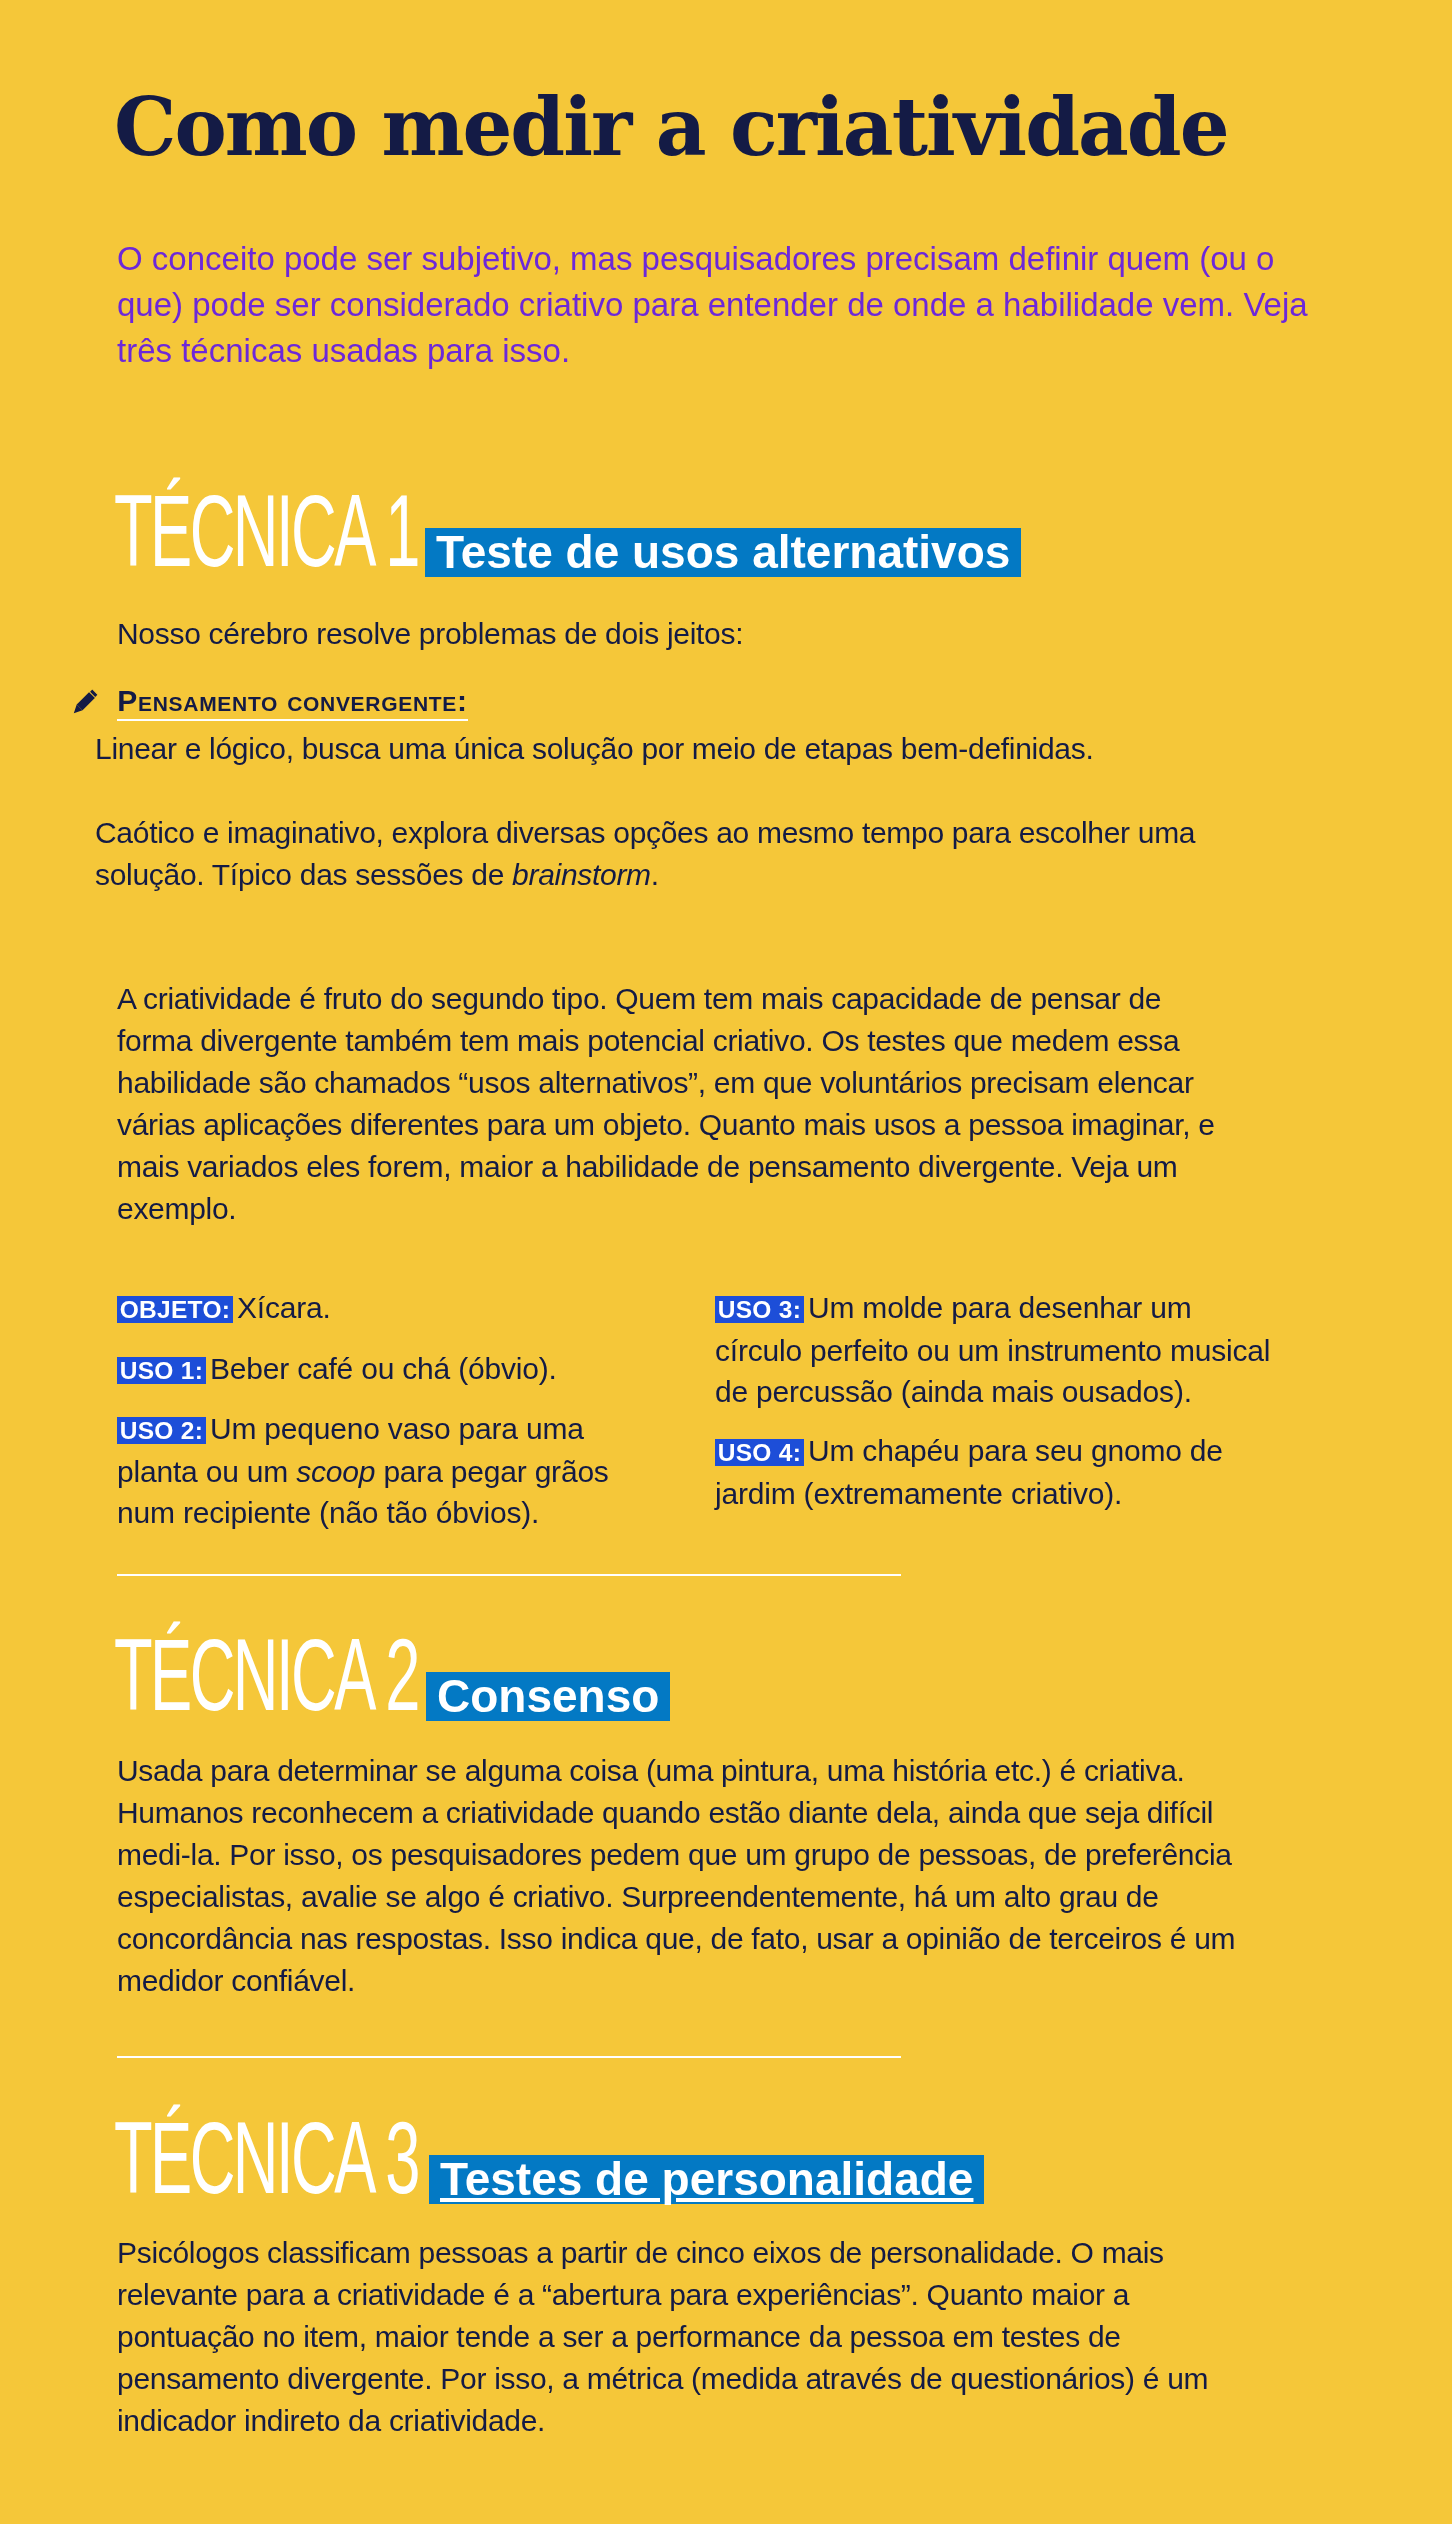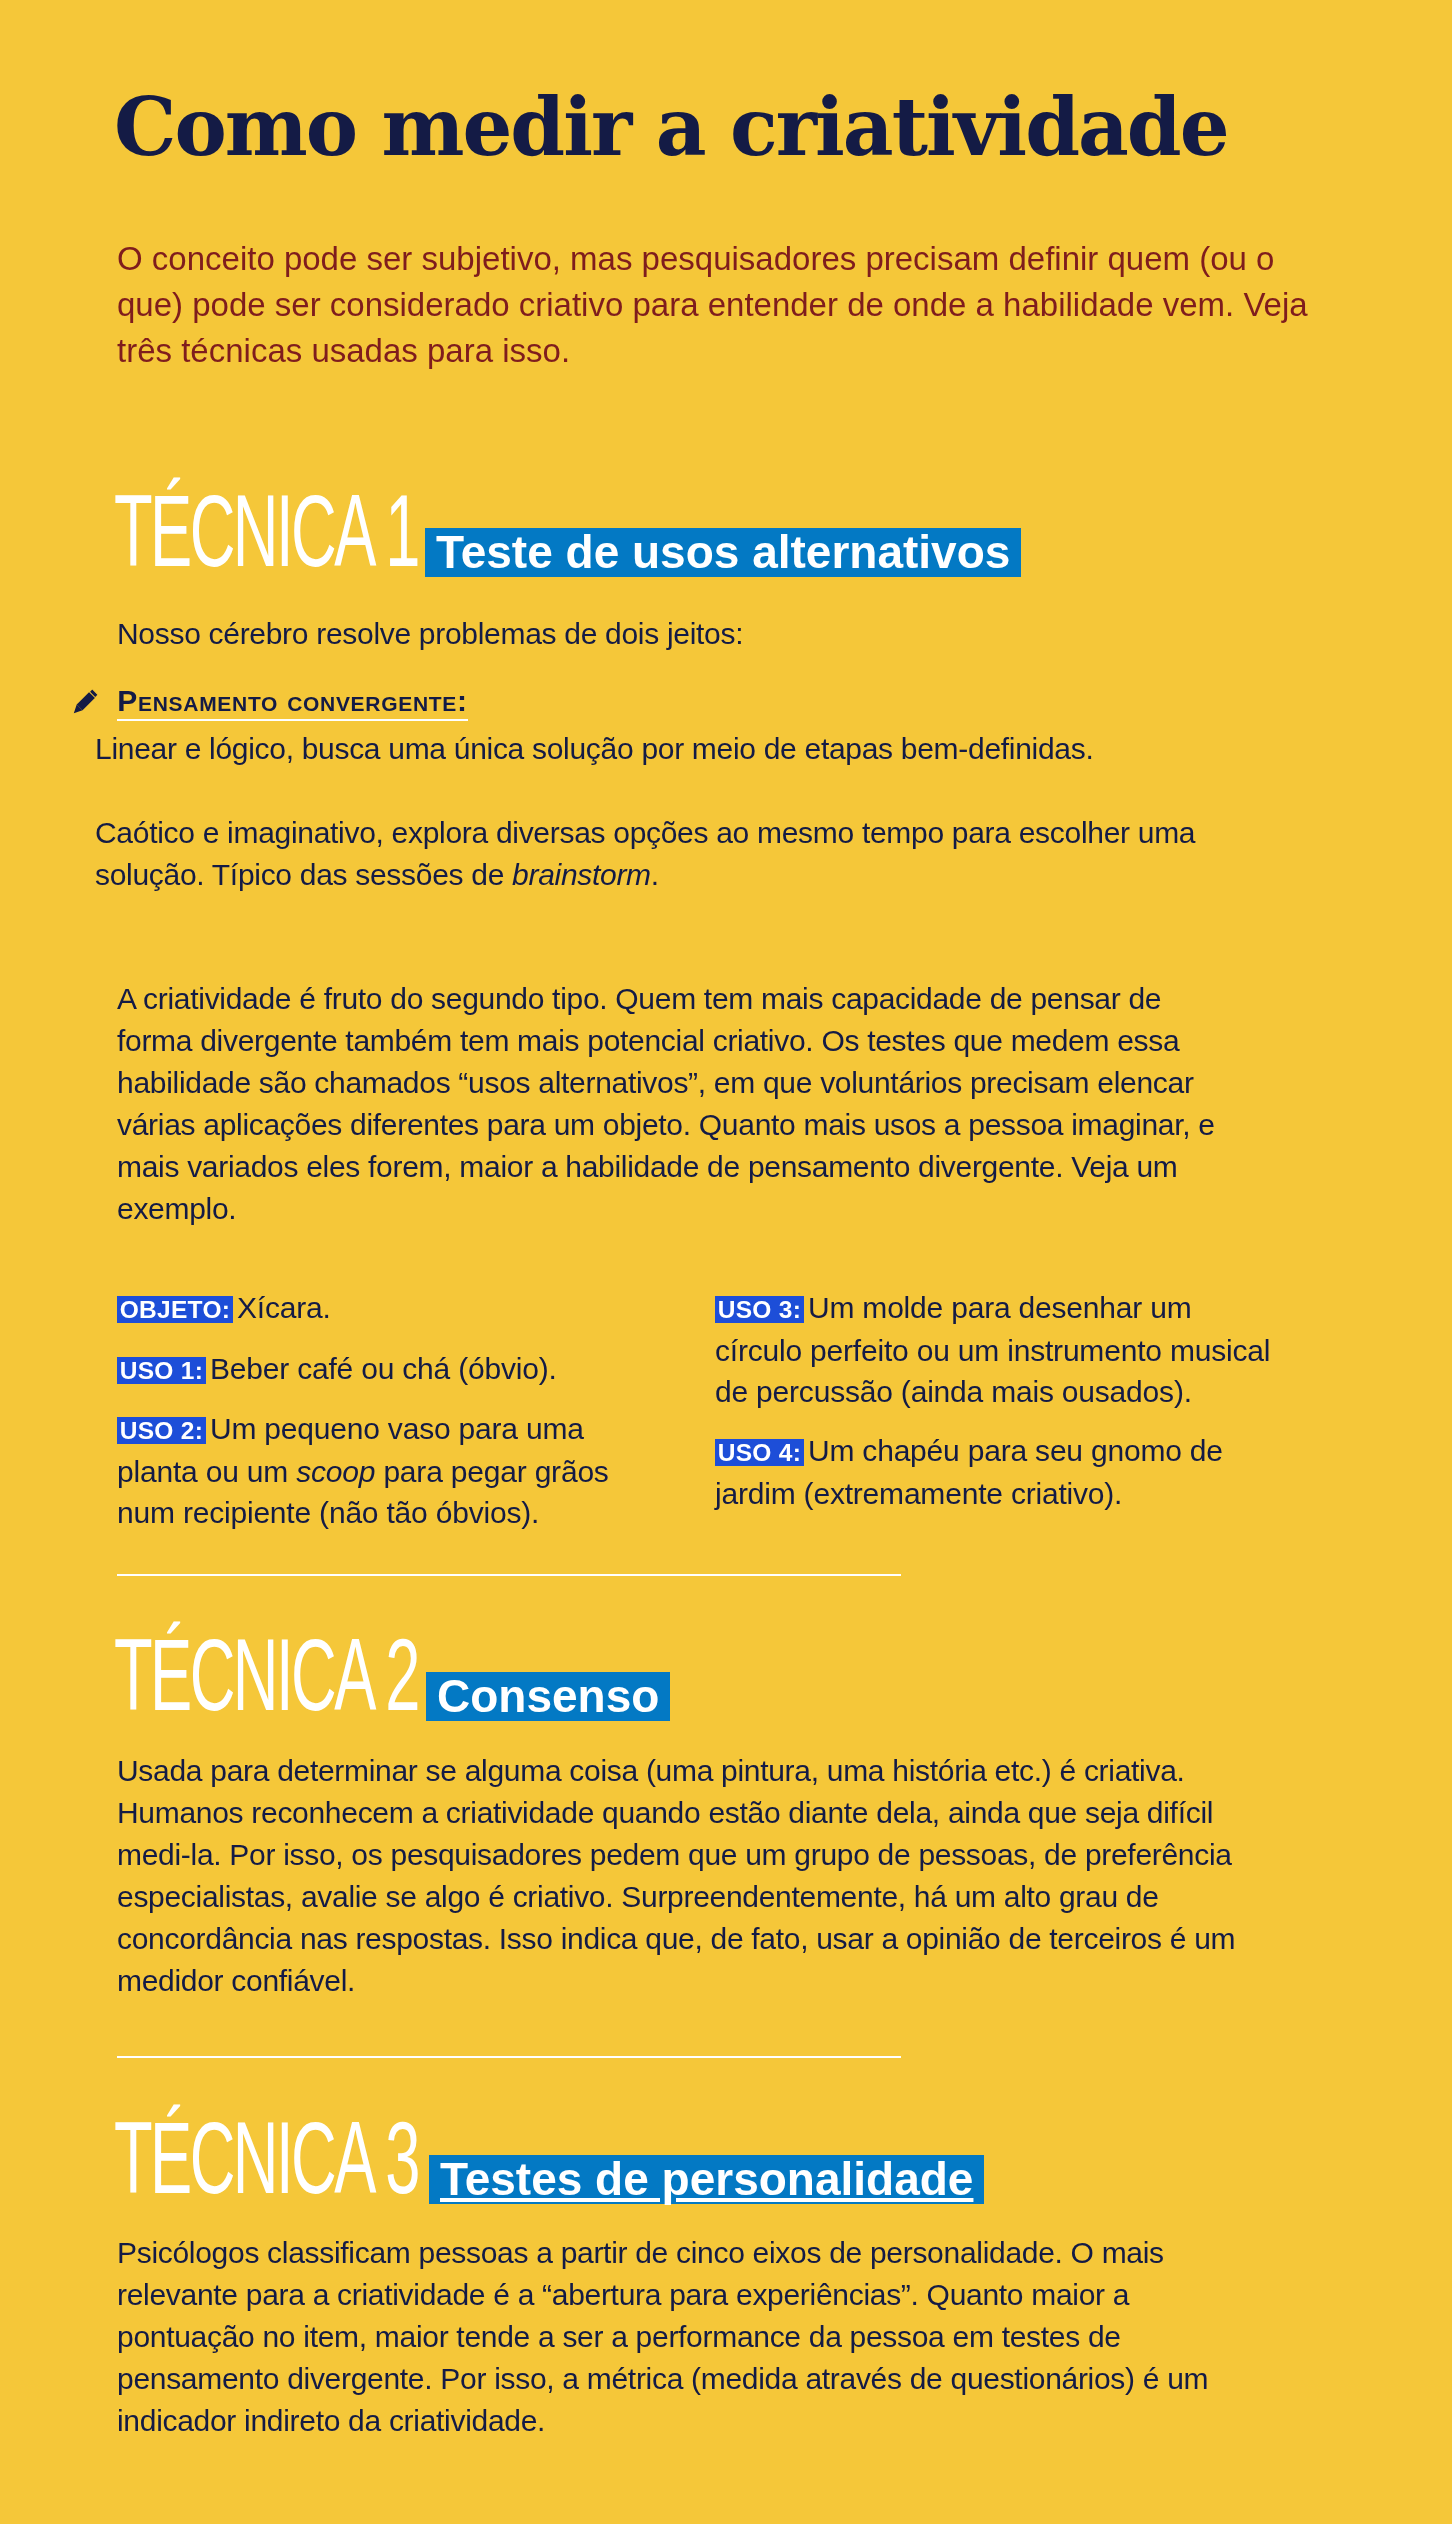--- a/index.html
+++ b/index.html
@@ -25,21 +25,21 @@
       transform: scaleX(0.98);
       transform-origin: left;
     }
     .intro {
       position: absolute;
       left: 117px; top: 236px;
       width: 1226px;
       font-family: "Liberation Sans", sans-serif;
       font-size: 33px;
       line-height: 46px;
-      color: #7f1d1d;
+      color: #6d28d9;
       margin: 0;
     }
     .tech-head {
       position: absolute;
       left: 114px;
       display: flex;
       align-items: flex-start;
     }
     .tech-big {
       font-family: "Liberation Sans", sans-serif;

